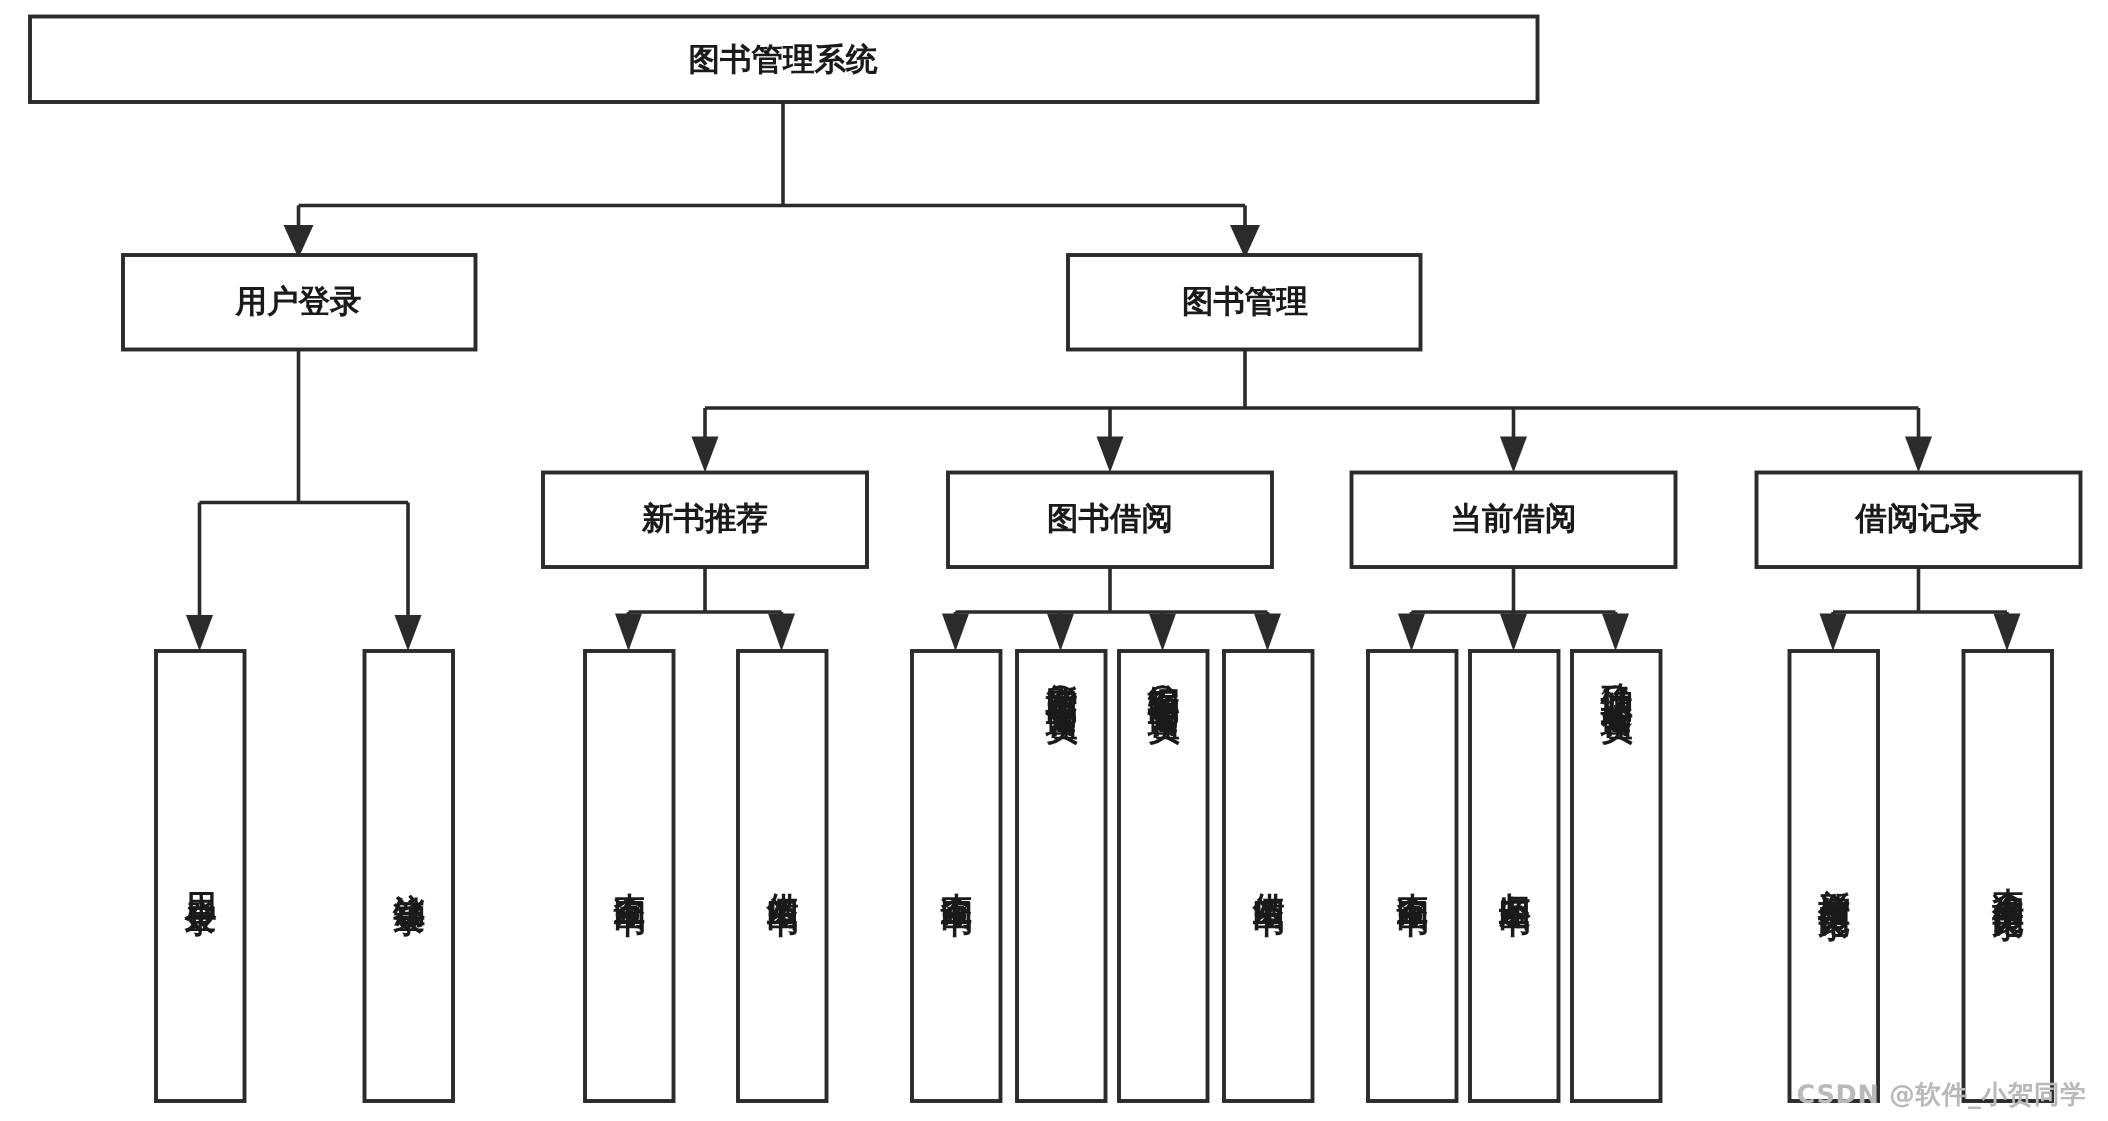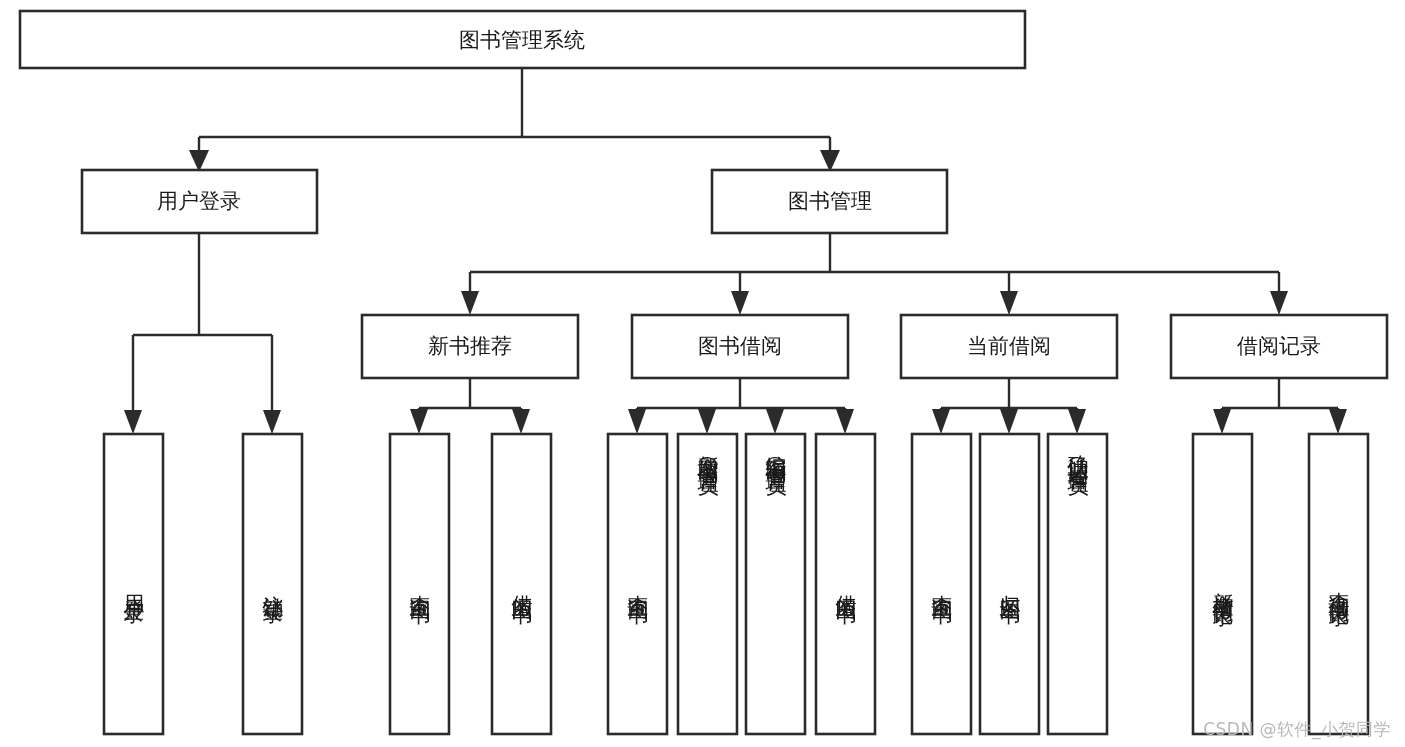--- a/index.html
+++ b/index.html
@@ -11,20 +11,21 @@
     width: 1405px;
     height: 747px;
     font-family: "DejaVu Sans", "Liberation Sans", sans-serif;
     overflow: hidden;
   }
   #diagram-root {
     position: relative;
     width: 1405px;
     height: 747px;
     background: #ffffff;
+    font-weight: bold;
   }
   svg#flow {
     position: absolute;
     left: 0;
     top: 0;
     width: 1405px;
     height: 747px;
   }
   .node-rect {
     fill: #ffffff;

